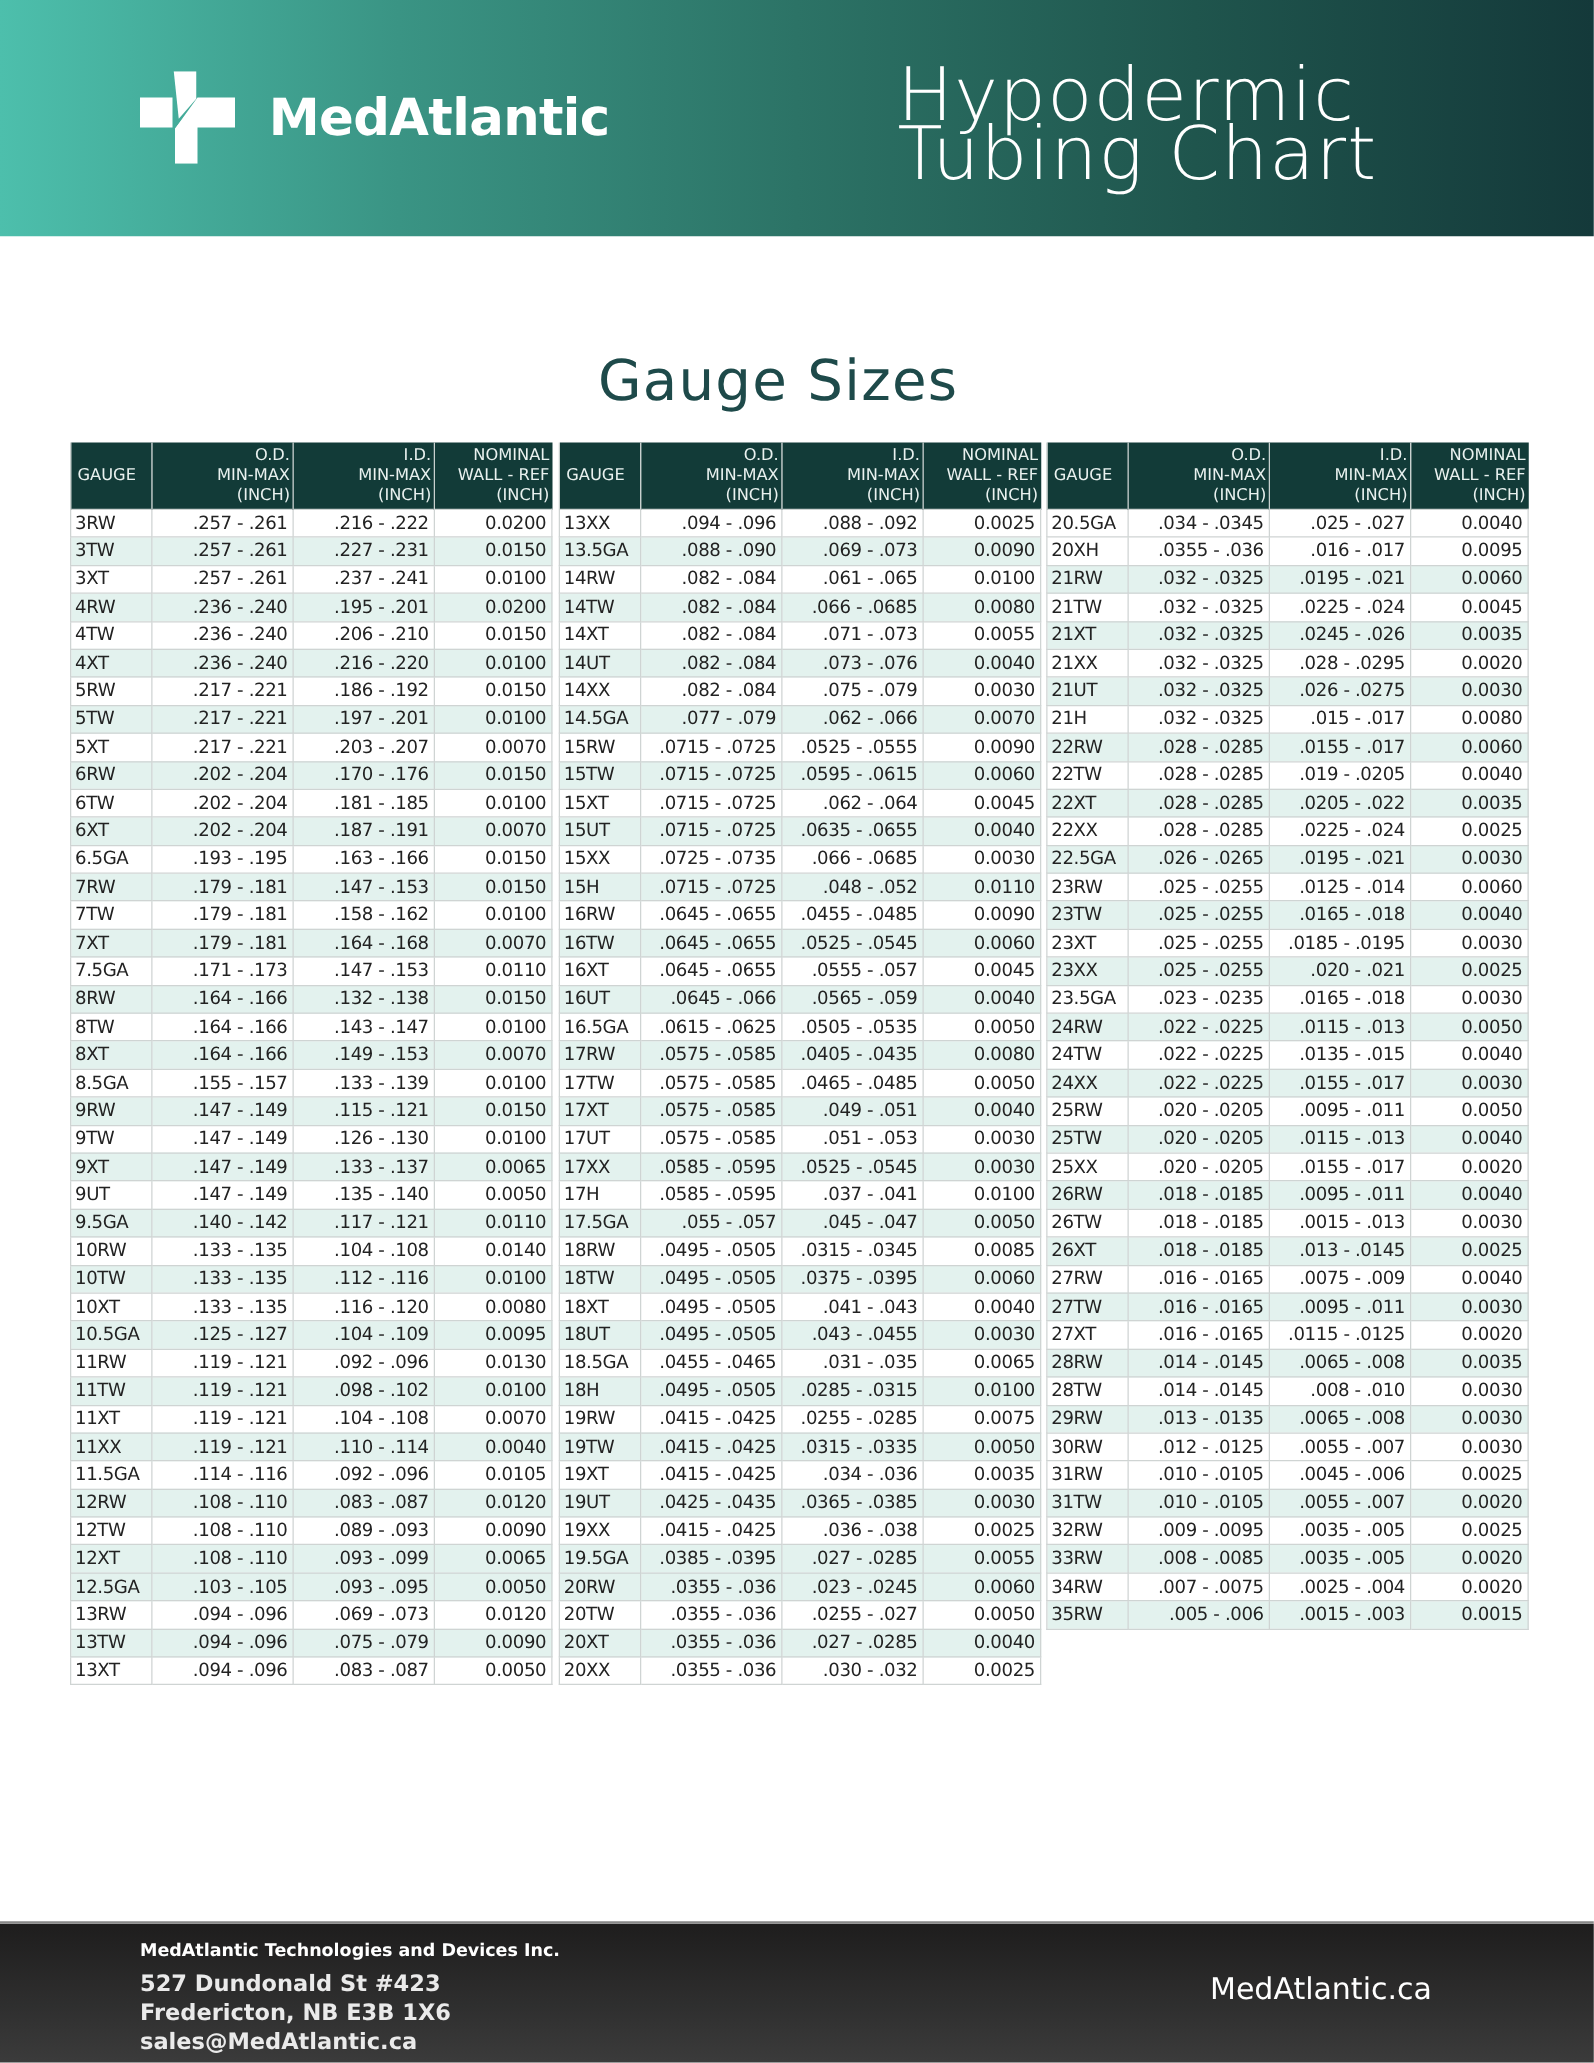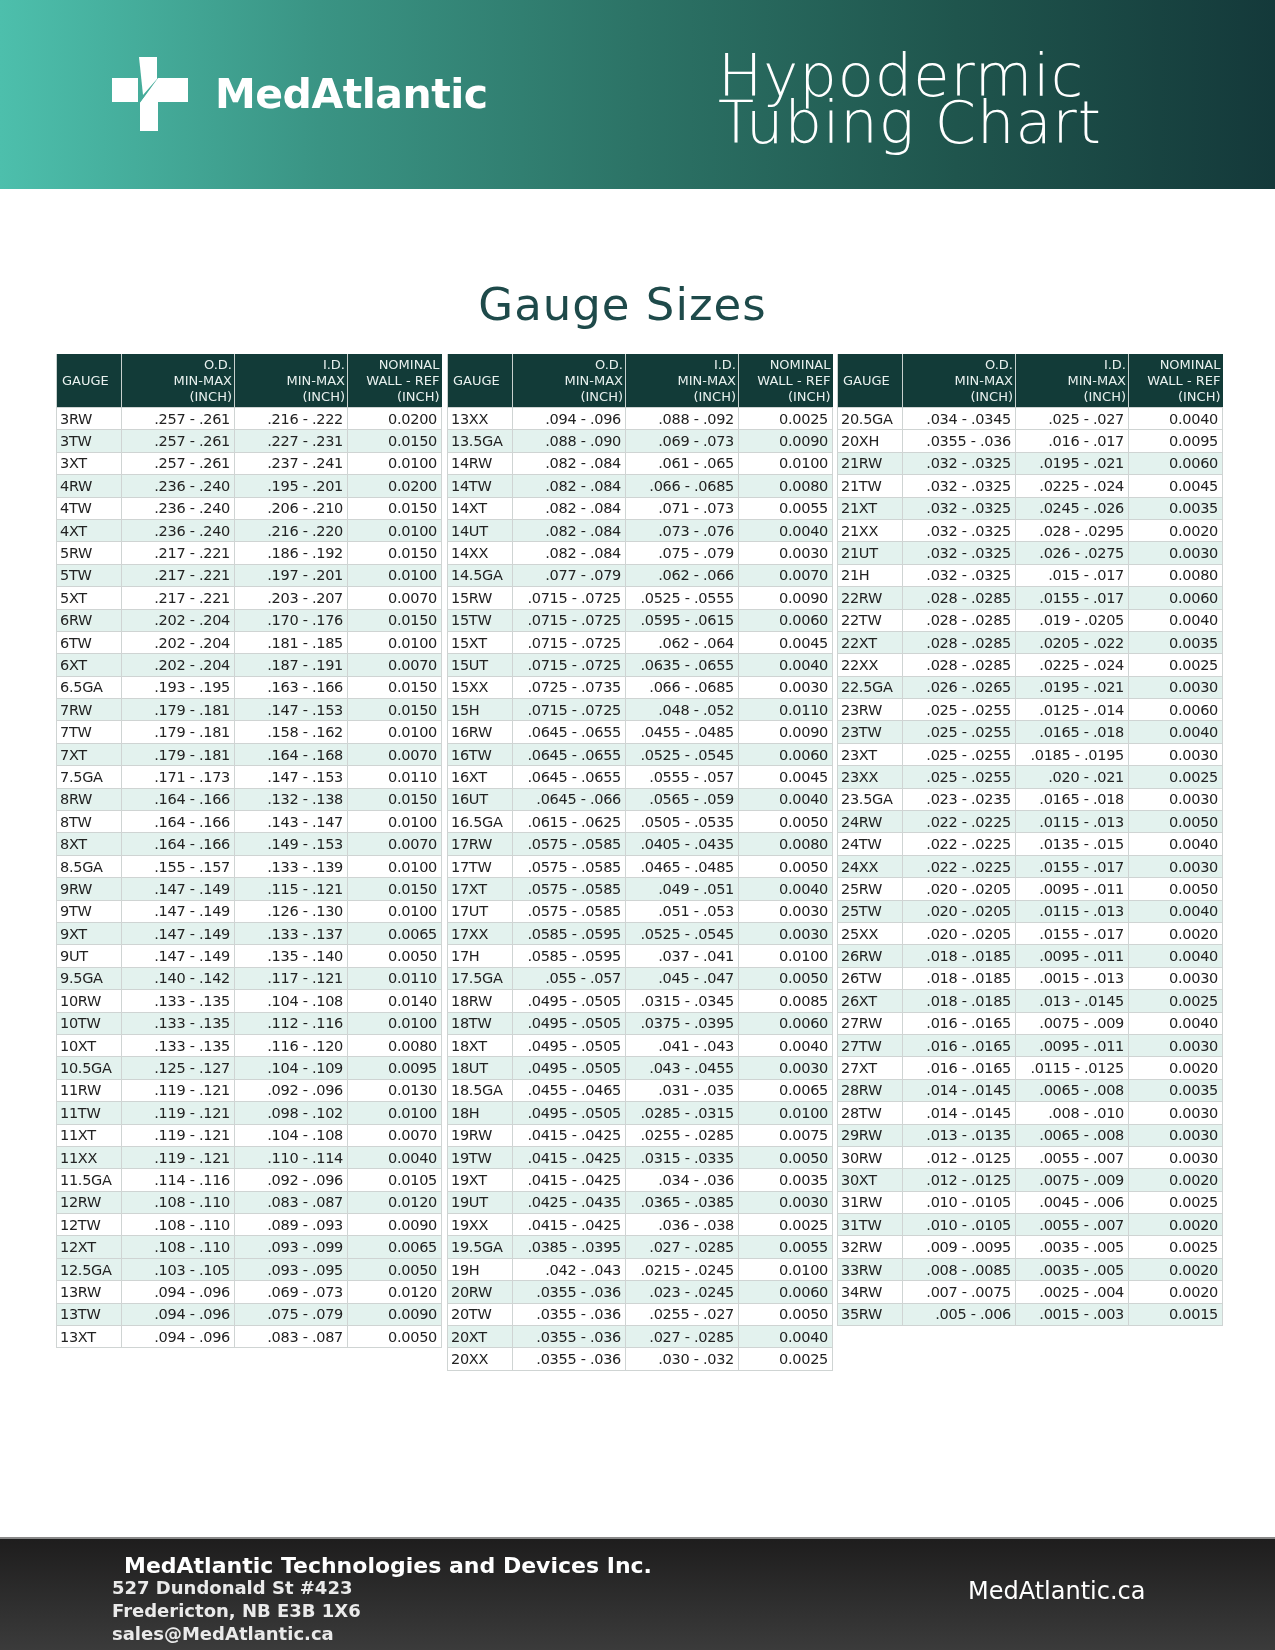--- a/index.html
+++ b/index.html
@@ -15,21 +15,21 @@
   table.gauge th.g { text-align:left; padding-left:5px; }
   table.gauge td { height:22.4px; padding:0 4px 0 3px; border:1px solid #cfd4d3; text-align:right; white-space:nowrap; box-sizing:border-box; line-height:20px; letter-spacing:-0.3px; }
   table.gauge td.g { text-align:left; }
   table.gauge tr.alt td { background:#e3f2ee; }
   #t1 { left:56px; width:385px; }
   #t2 { left:447px; width:384px; }
   #t3 { left:837px; width:385px; }
   .c1 { width:65px; } .c2 { width:113px; } .c3 { width:113px; } .c4 { width:94px; }
   .footer { position:absolute; left:0; top:1537px; width:1275px; height:113px;
     background: linear-gradient(180deg, #1e1d1d 0%, #2f2f2f 60%, #3b3b3b 100%); border-top:2px solid #888; box-sizing:border-box; }
-  .f-company { position:absolute; left:124px; top:14px; color:#fff; font-weight:bold; font-size:22px; font-family:"DejaVu Sans", sans-serif; }
+  .f-company { position:absolute; left:112px; top:14px; color:#fff; font-weight:bold; font-size:14px; font-family:"DejaVu Sans", sans-serif; }
   .f-line { position:absolute; left:112px; color:#eaeaea; font-size:18px; font-family:"DejaVu Sans", sans-serif; font-weight:bold; }
   .f-web { position:absolute; left:968px; top:38px; color:#fff; font-size:24px; font-family:"DejaVu Sans", sans-serif; }
 </style>
 </head>
 <body>
 
 <div class="hero">
   <svg class="logo" viewBox="0 0 76 74">
     <path d="M27 0 H45 V22 L31 38 Z" fill="#fff"></path>
     <path d="M0 21 H26 V45 H0 Z" fill="#fff"></path>
@@ -577,26 +577,20 @@
         <td>.0415 - .0425</td>
         <td>.036 - .038</td>
         <td>0.0025</td>
       </tr>
       <tr class="alt">
         <td class="g">19.5GA</td>
         <td>.0385 - .0395</td>
         <td>.027 - .0285</td>
         <td>0.0055</td>
       </tr>
-      <tr>
-        <td class="g">19H</td>
-        <td>.042 - .043</td>
-        <td>.0215 - .0245</td>
-        <td>0.0100</td>
-      </tr>
       <tr class="alt">
         <td class="g">20RW</td>
         <td>.0355 - .036</td>
         <td>.023 - .0245</td>
         <td>0.0060</td>
       </tr>
       <tr>
         <td class="g">20TW</td>
         <td>.0355 - .036</td>
         <td>.0255 - .027</td>
@@ -841,26 +835,20 @@
         <td>.013 - .0135</td>
         <td>.0065 - .008</td>
         <td>0.0030</td>
       </tr>
       <tr>
         <td class="g">30RW</td>
         <td>.012 - .0125</td>
         <td>.0055 - .007</td>
         <td>0.0030</td>
       </tr>
-      <tr class="alt">
-        <td class="g">30XT</td>
-        <td>.012 - .0125</td>
-        <td>.0075 - .009</td>
-        <td>0.0020</td>
-      </tr>
       <tr>
         <td class="g">31RW</td>
         <td>.010 - .0105</td>
         <td>.0045 - .006</td>
         <td>0.0025</td>
       </tr>
       <tr class="alt">
         <td class="g">31TW</td>
         <td>.010 - .0105</td>
         <td>.0055 - .007</td>

